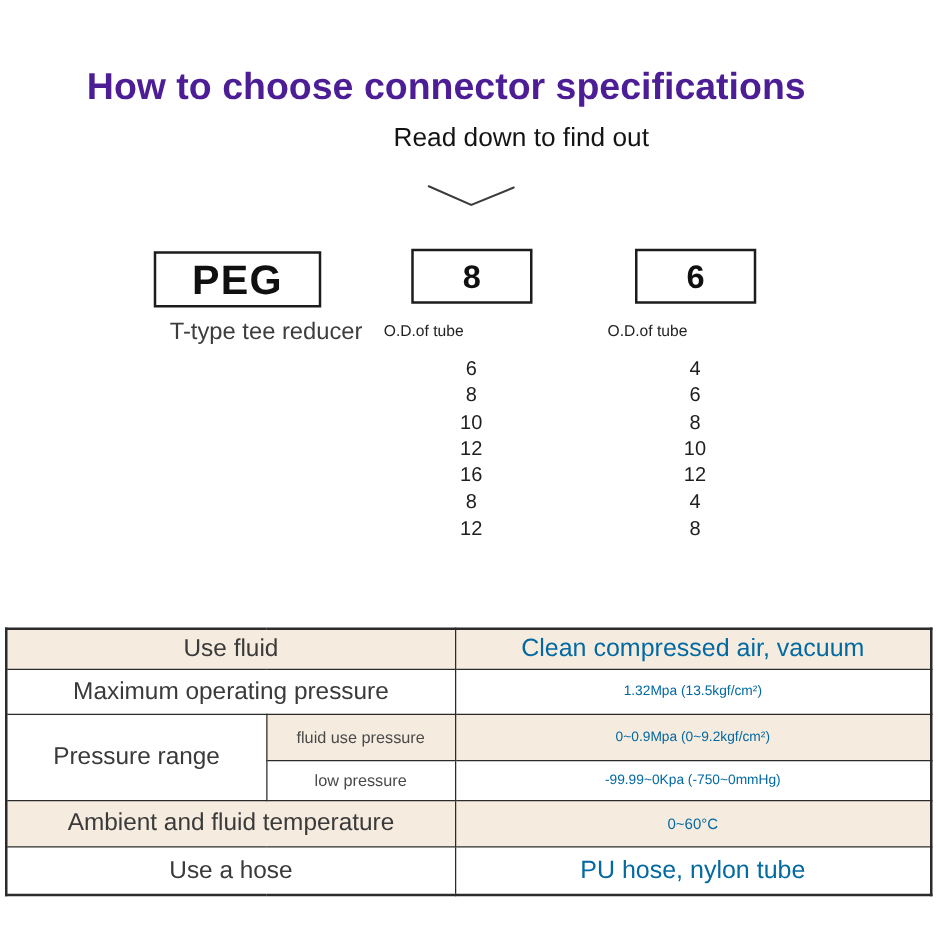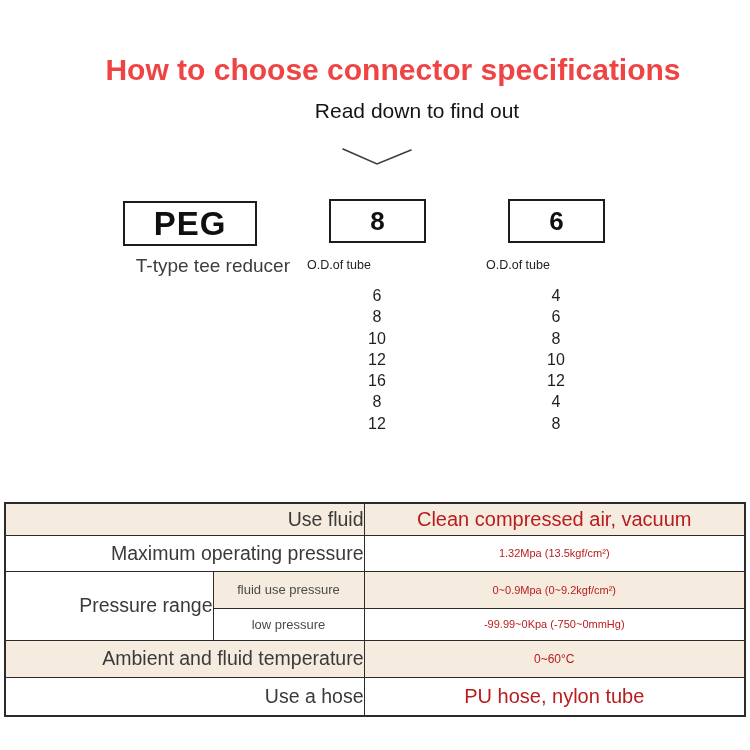--- a/index.html
+++ b/index.html
@@ -2,21 +2,21 @@
 <html><head>
 <meta charset="utf-8">
 <style>
   html,body { margin:0; padding:0; background:#ffffff; }
   body { width:750px; height:750px; font-family:"Liberation Sans", sans-serif; }
   .canvas { position:relative; width:750px; height:750px; background:#fff; overflow:hidden; }
 
   .page-title {
     position:absolute; top:53px; left:0; width:714px;
     text-align:center; font-size:30px; font-weight:bold;
-    color:#ef4444; line-height:34px;padding-left:36px;
+    color:#4c1d95; line-height:34px;
   }
   .page-subtitle {
     position:absolute; top:99px; left:0; width:750px;
     text-align:center; font-size:21px; color:#141414;margin-left:42px;
   }
   .chevron {
     position:absolute; left:339px; top:143px; width:76px; height:26px;
   }
 
   .code-box {
@@ -46,23 +46,23 @@
   .col-a { left:346px; }
   .col-b { left:525px; }
 
   .spec-table {
     position:absolute; left:4px; top:502px; width:740px;
     border-collapse:collapse; table-layout:fixed;
     border:2px solid #2b2b2b;
   }
   .spec-table td { border:1px solid #2b2b2b; padding:0; vertical-align:middle; }
   .beige { background:#f5ecdf; }
-  .label-cell { padding-left:15px; font-size:19.5px; color:#3a3a3a; text-align:right;margin-top:24px; }
+  .label-cell { padding-left:15px; font-size:19.5px; color:#3a3a3a; text-align:center;margin-top:24px; }
   .mid-cell   { text-align:center; font-size:13px; color:#4a4a4a; }
-  .value-cell { text-align:center; color:#b91c1c; }
+  .value-cell { text-align:center; color:#0369a1; }
   .v-lg { font-size:20px; }
   .v-md { font-size:11px; }
   .v-sm { font-size:12px; }
   .r1 { height:32px; } .r2 { height:36px; } .r3 { height:37px; }
   .r4 { height:32px; } .r5 { height:37px; } .r6 { height:39px; }
 </style>
 </head>
 <body>
 
 <div class="canvas">

